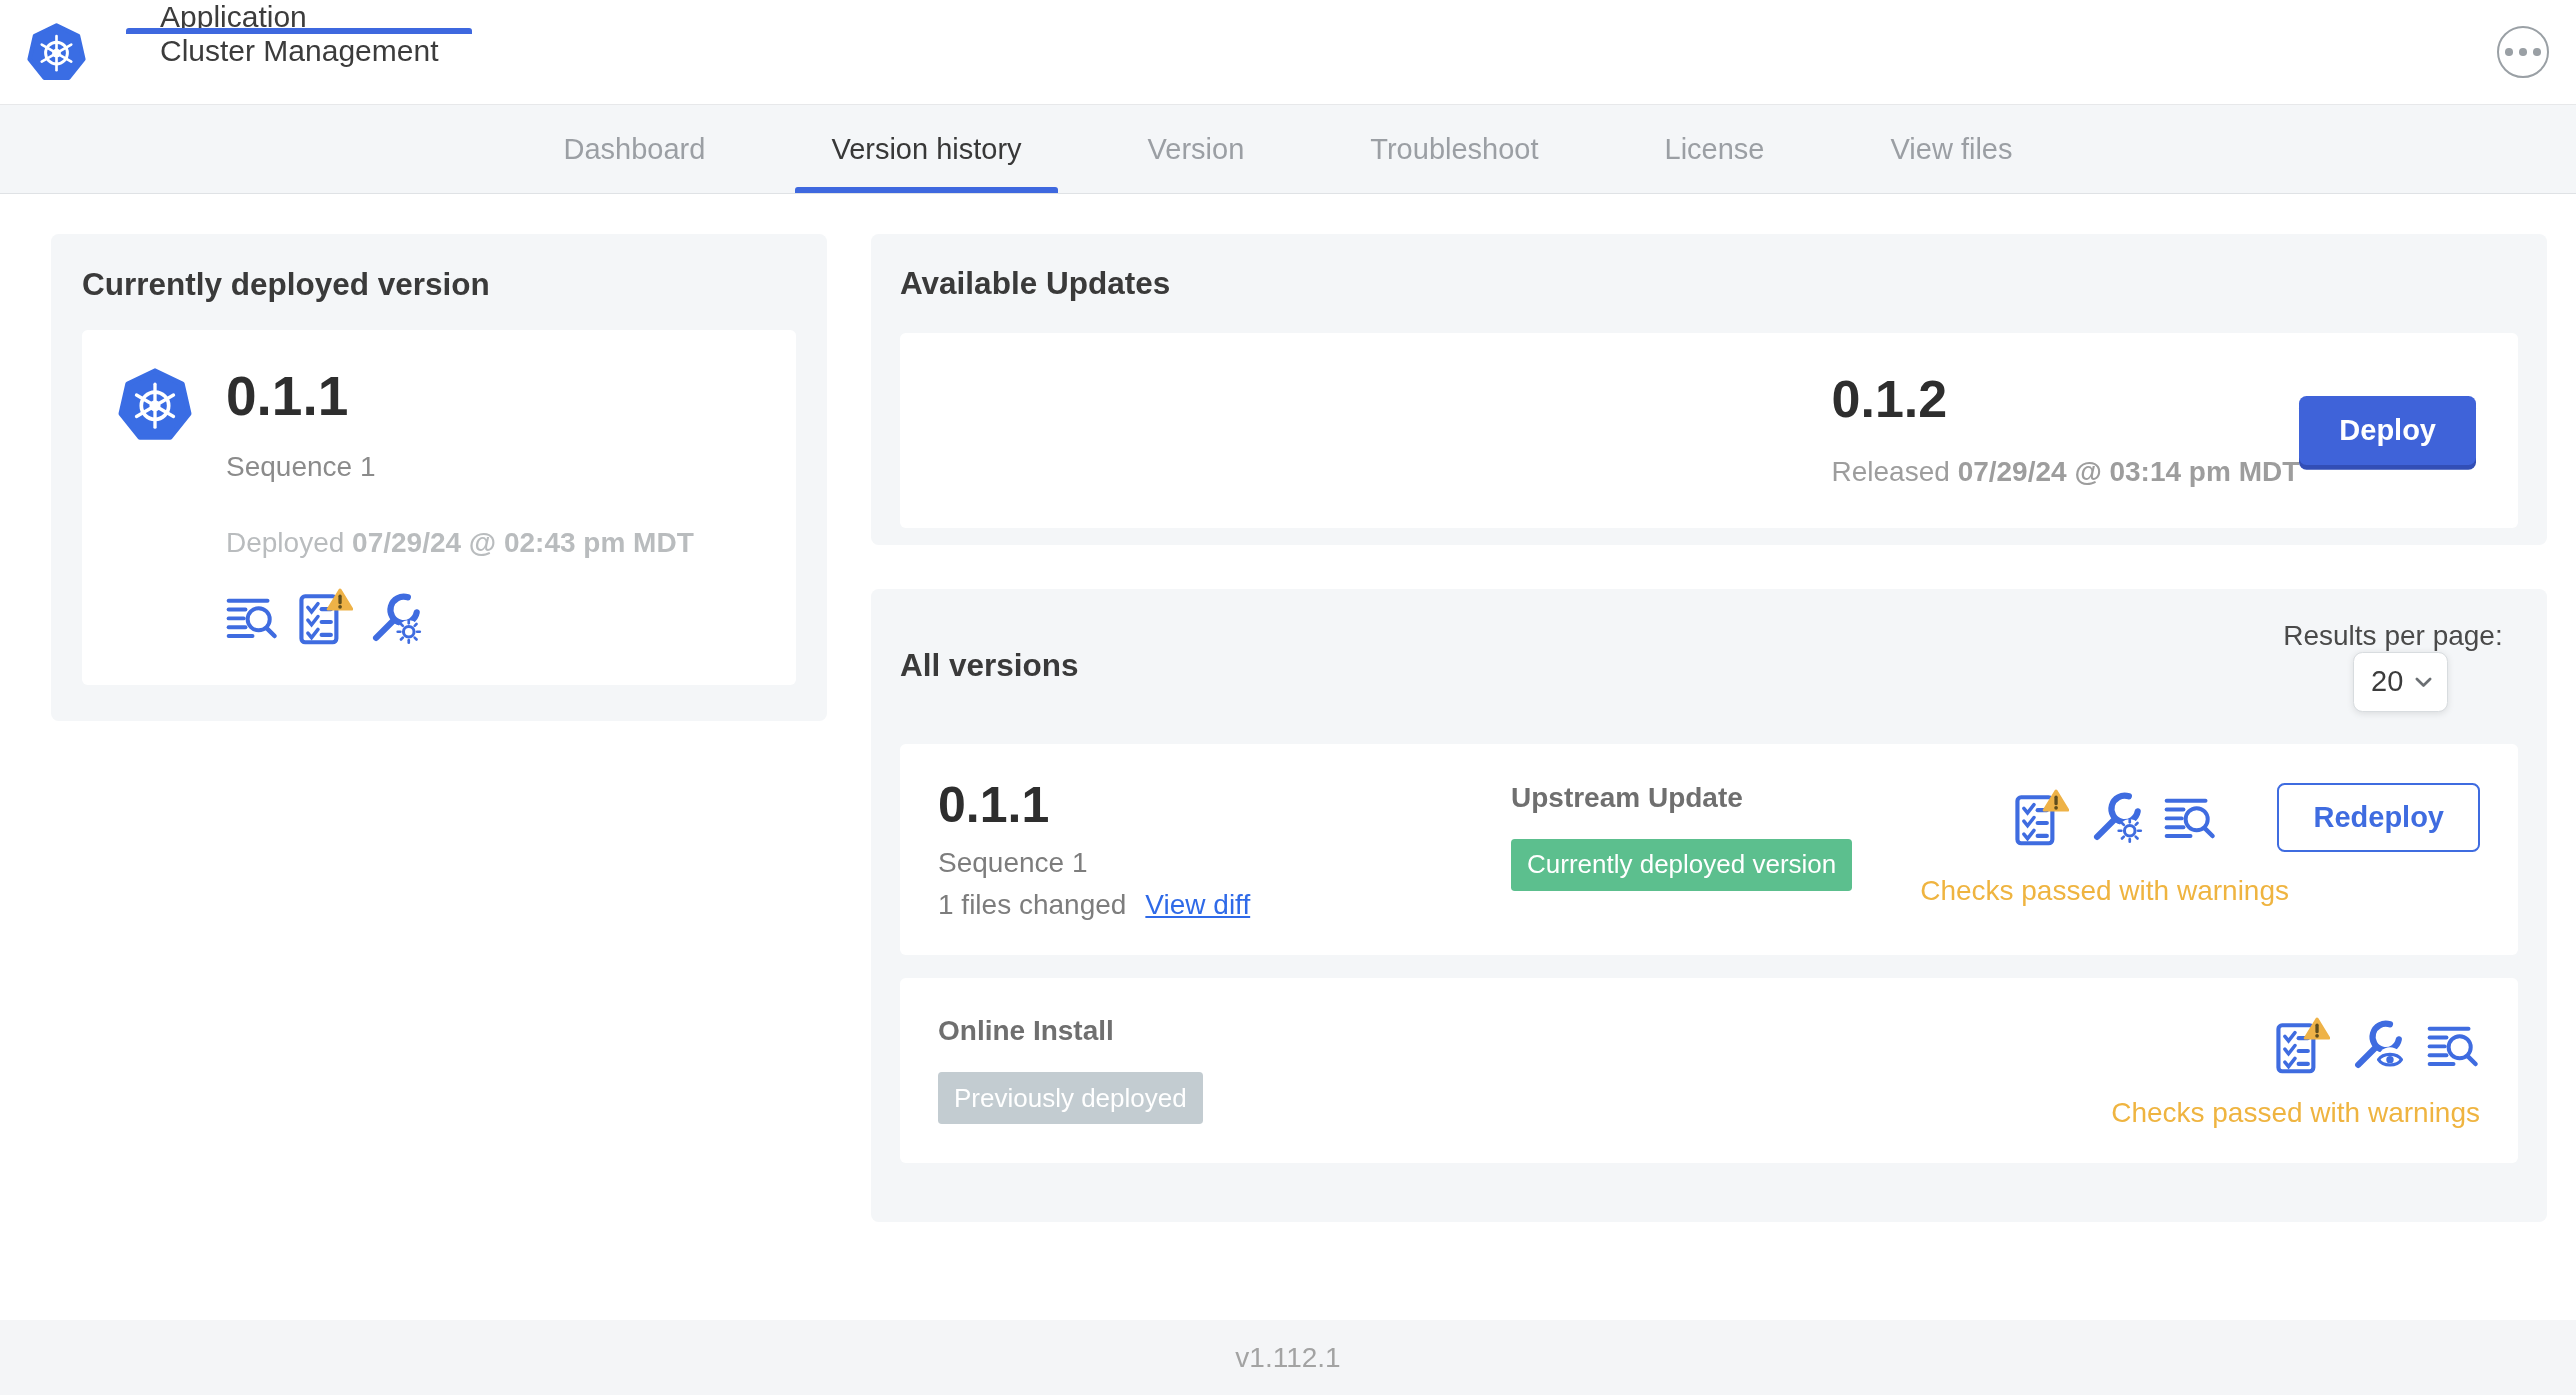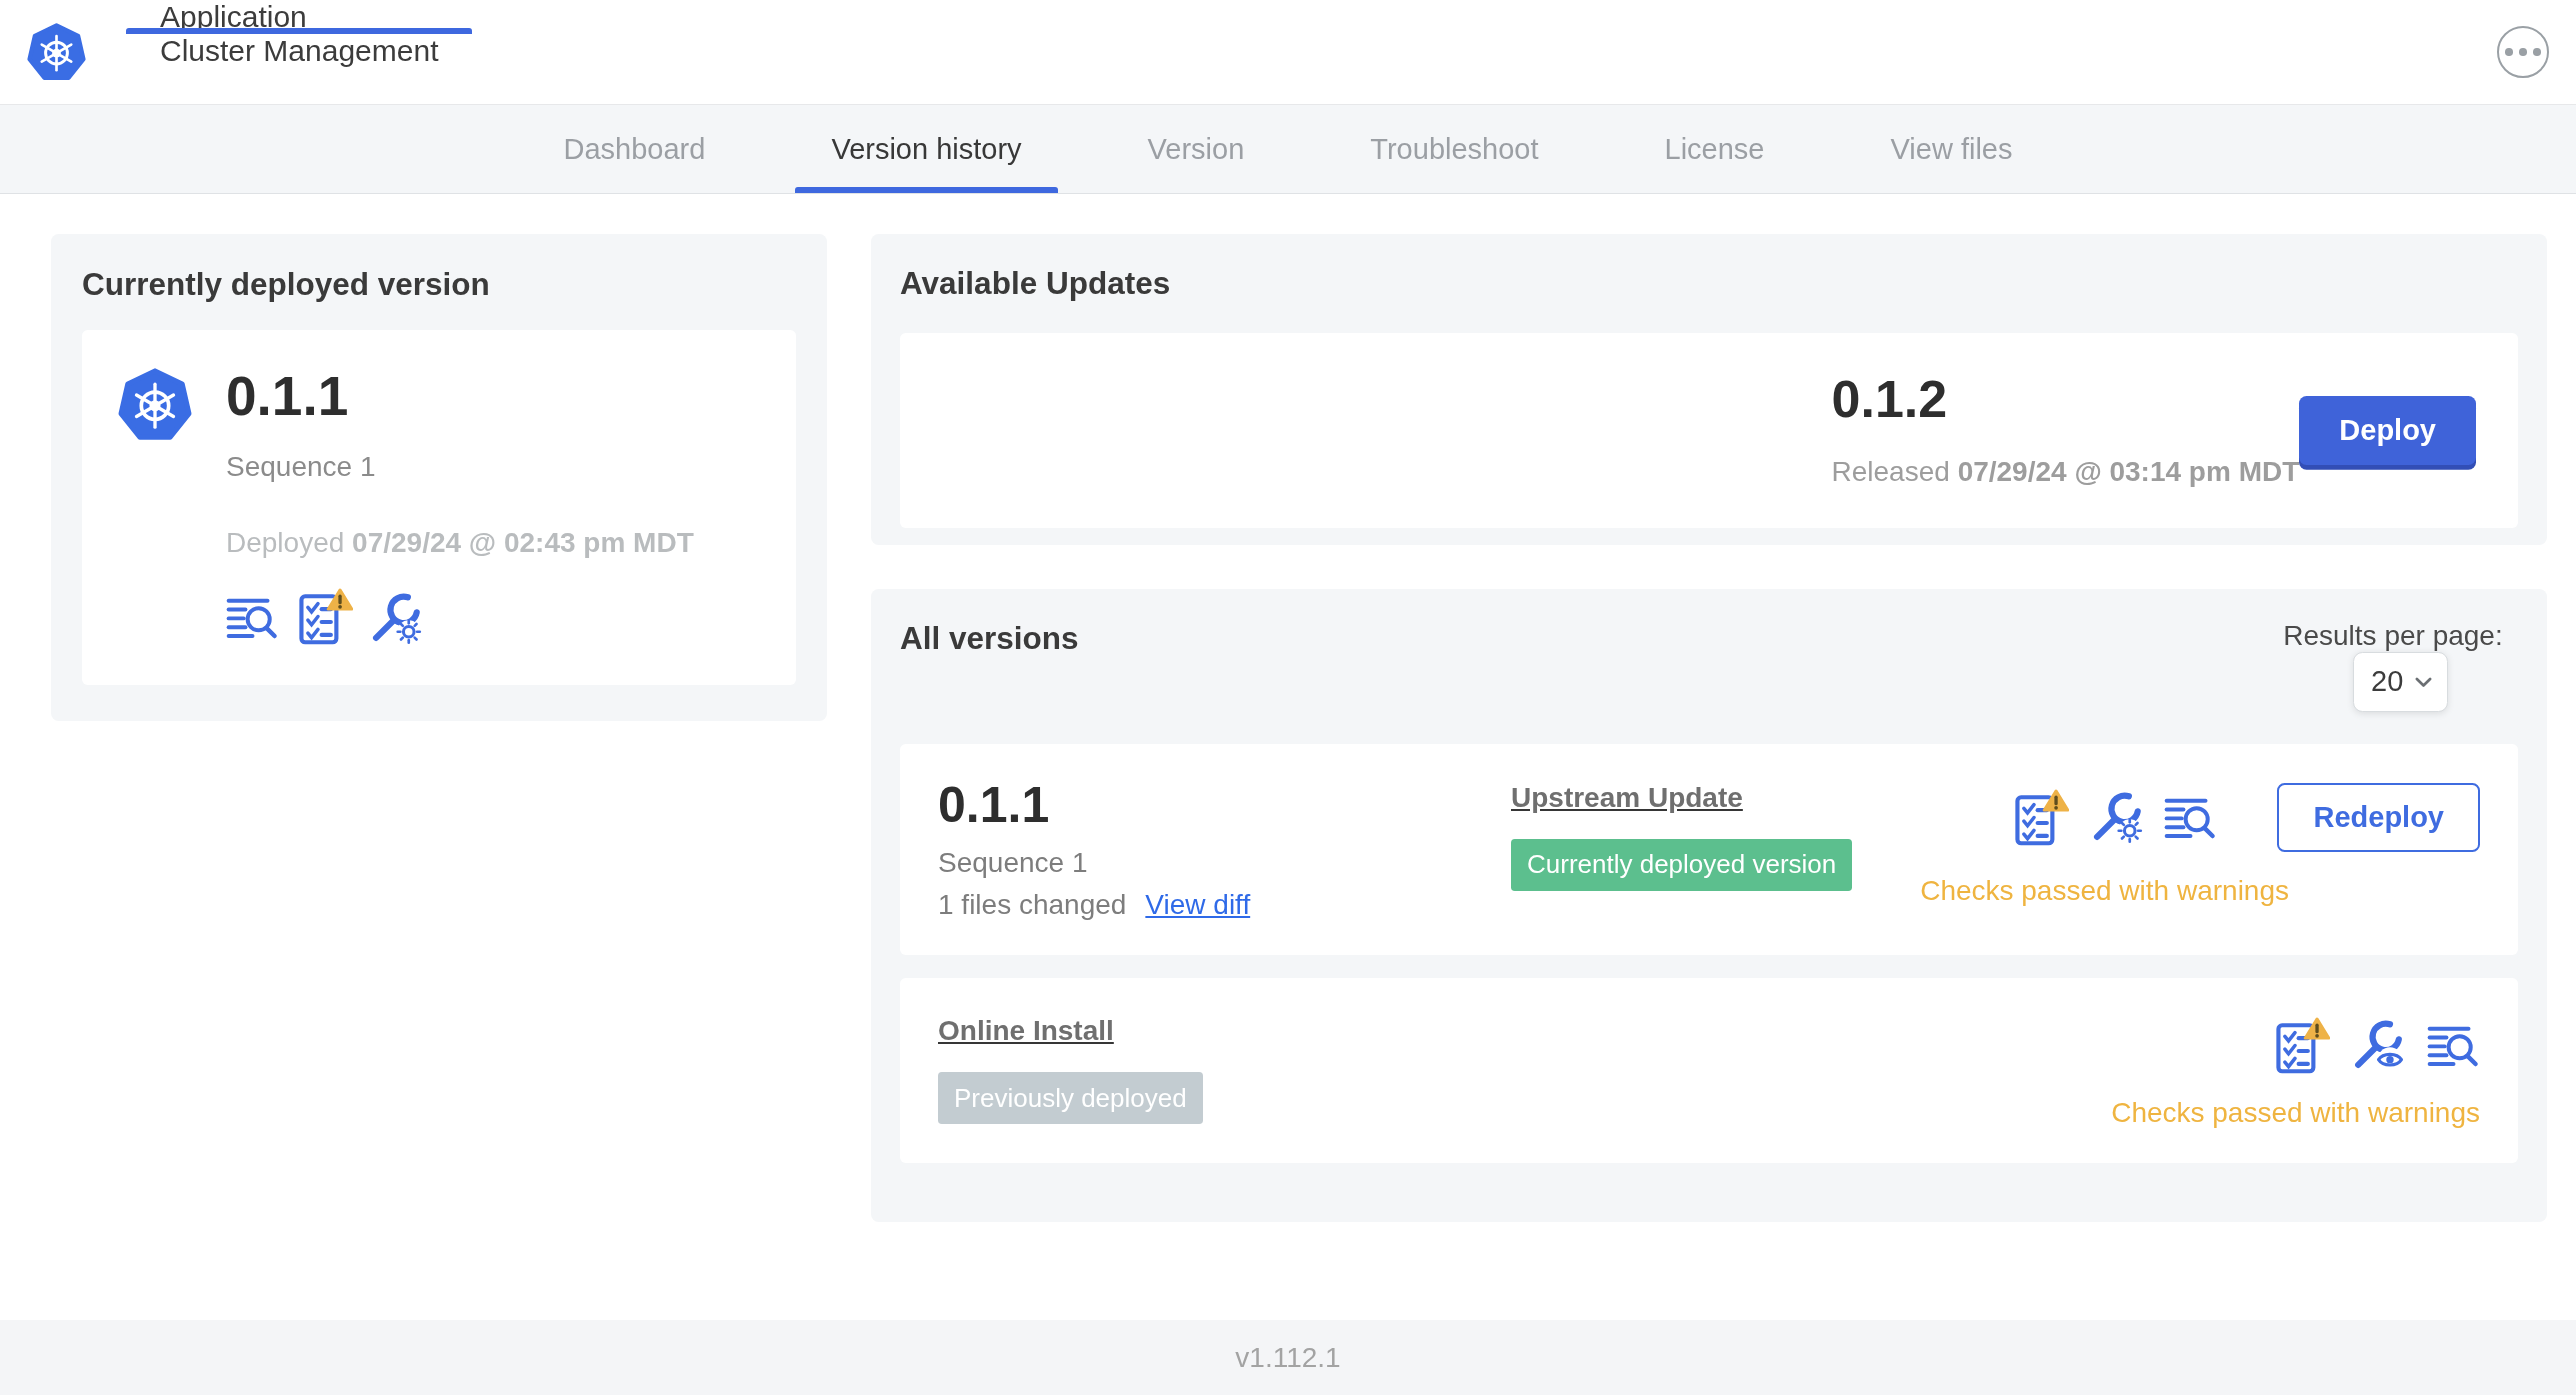--- a/index.html
+++ b/index.html
@@ -77,38 +77,38 @@
   .avail-version { font-size:52px; font-weight:700; color:#2e2e2e; line-height:1; }
   .avail-released { font-size:28px; color:#9d9d9d; margin-top:31px; }
   .avail-released b { font-weight:700; }
   .btn-primary {
     background:#3f63d9; color:#ffffff; font-size:29px; font-weight:700;
     font-family:inherit; border:none; border-radius:7.6px; padding:18px 40px;
     box-shadow:0 4.8px 0 #324eb6; cursor:pointer;
   }
 
   .allv-panel { margin-top:44px; padding:31px 29px 59px; }
-  .allv-head { display:flex; align-items:flex-start; justify-content:space-between; }
+  .allv-head { display:flex; align-items:center; justify-content:space-between; }
   .rpp { display:flex; align-items:center;flex-direction:column; }
   .rpp-label { font-size:28px; color:#4a4a4a; margin-right:15.3px; }
   .rpp-select {
     background:#ffffff; border:1px solid #d8dcdf; border-radius:9.5px;
     box-shadow:0 1.9px 7.6px rgba(0,0,0,0.10); padding:12.4px 15.3px 12.4px 17px;
     display:flex; align-items:center; font-size:29px; color:#3c3c3c; cursor:pointer;
   }
   .rpp-select svg { margin-left:11.5px; }
 
   .version-row { margin-top:32px; padding:34px 38px; display:flex; align-items:flex-start; }
   .version-row + .version-row { margin-top:23px; }
   .vcol1 { width:573px; flex-shrink:0; }
   .v-num { font-size:50px; font-weight:700; color:#2e2e2e; line-height:1.08; }
   .v-seq { font-size:28px; color:#7d7d7d; margin-top:15.3px; }
   .v-files { font-size:28px; color:#7d7d7d; margin-top:9.5px; display:flex; align-items:center; }
   .view-diff { color:#2f6ae8; font-weight:500; text-decoration:underline; margin-left:19px; cursor:pointer; }
-  .vcol2 { flex:1; min-width:0; padding-top:3.8px;text-decoration:underline; }
+  .vcol2 { flex:1; min-width:0; padding-top:3.8px; }
   .v-source { font-size:28px; font-weight:700; color:#6f6f6f; }
   .badge {
     display:inline-block; margin-top:25px; padding:10.5px 16px; border-radius:3.8px;
     color:#ffffff; font-size:26px;
   }
   .vcol3 { display:flex; flex-direction:column; align-items:flex-end; flex-shrink:0; padding-top:5.7px; }
   .vicons { display:flex; align-items:center; gap:21px; }
   .btn-outline {
     background:#ffffff; color:#3f6ce0; border:2.9px solid #3f6ce0; border-radius:7.6px;
     font-size:29px; font-weight:700; font-family:inherit; padding:16px 34px;

